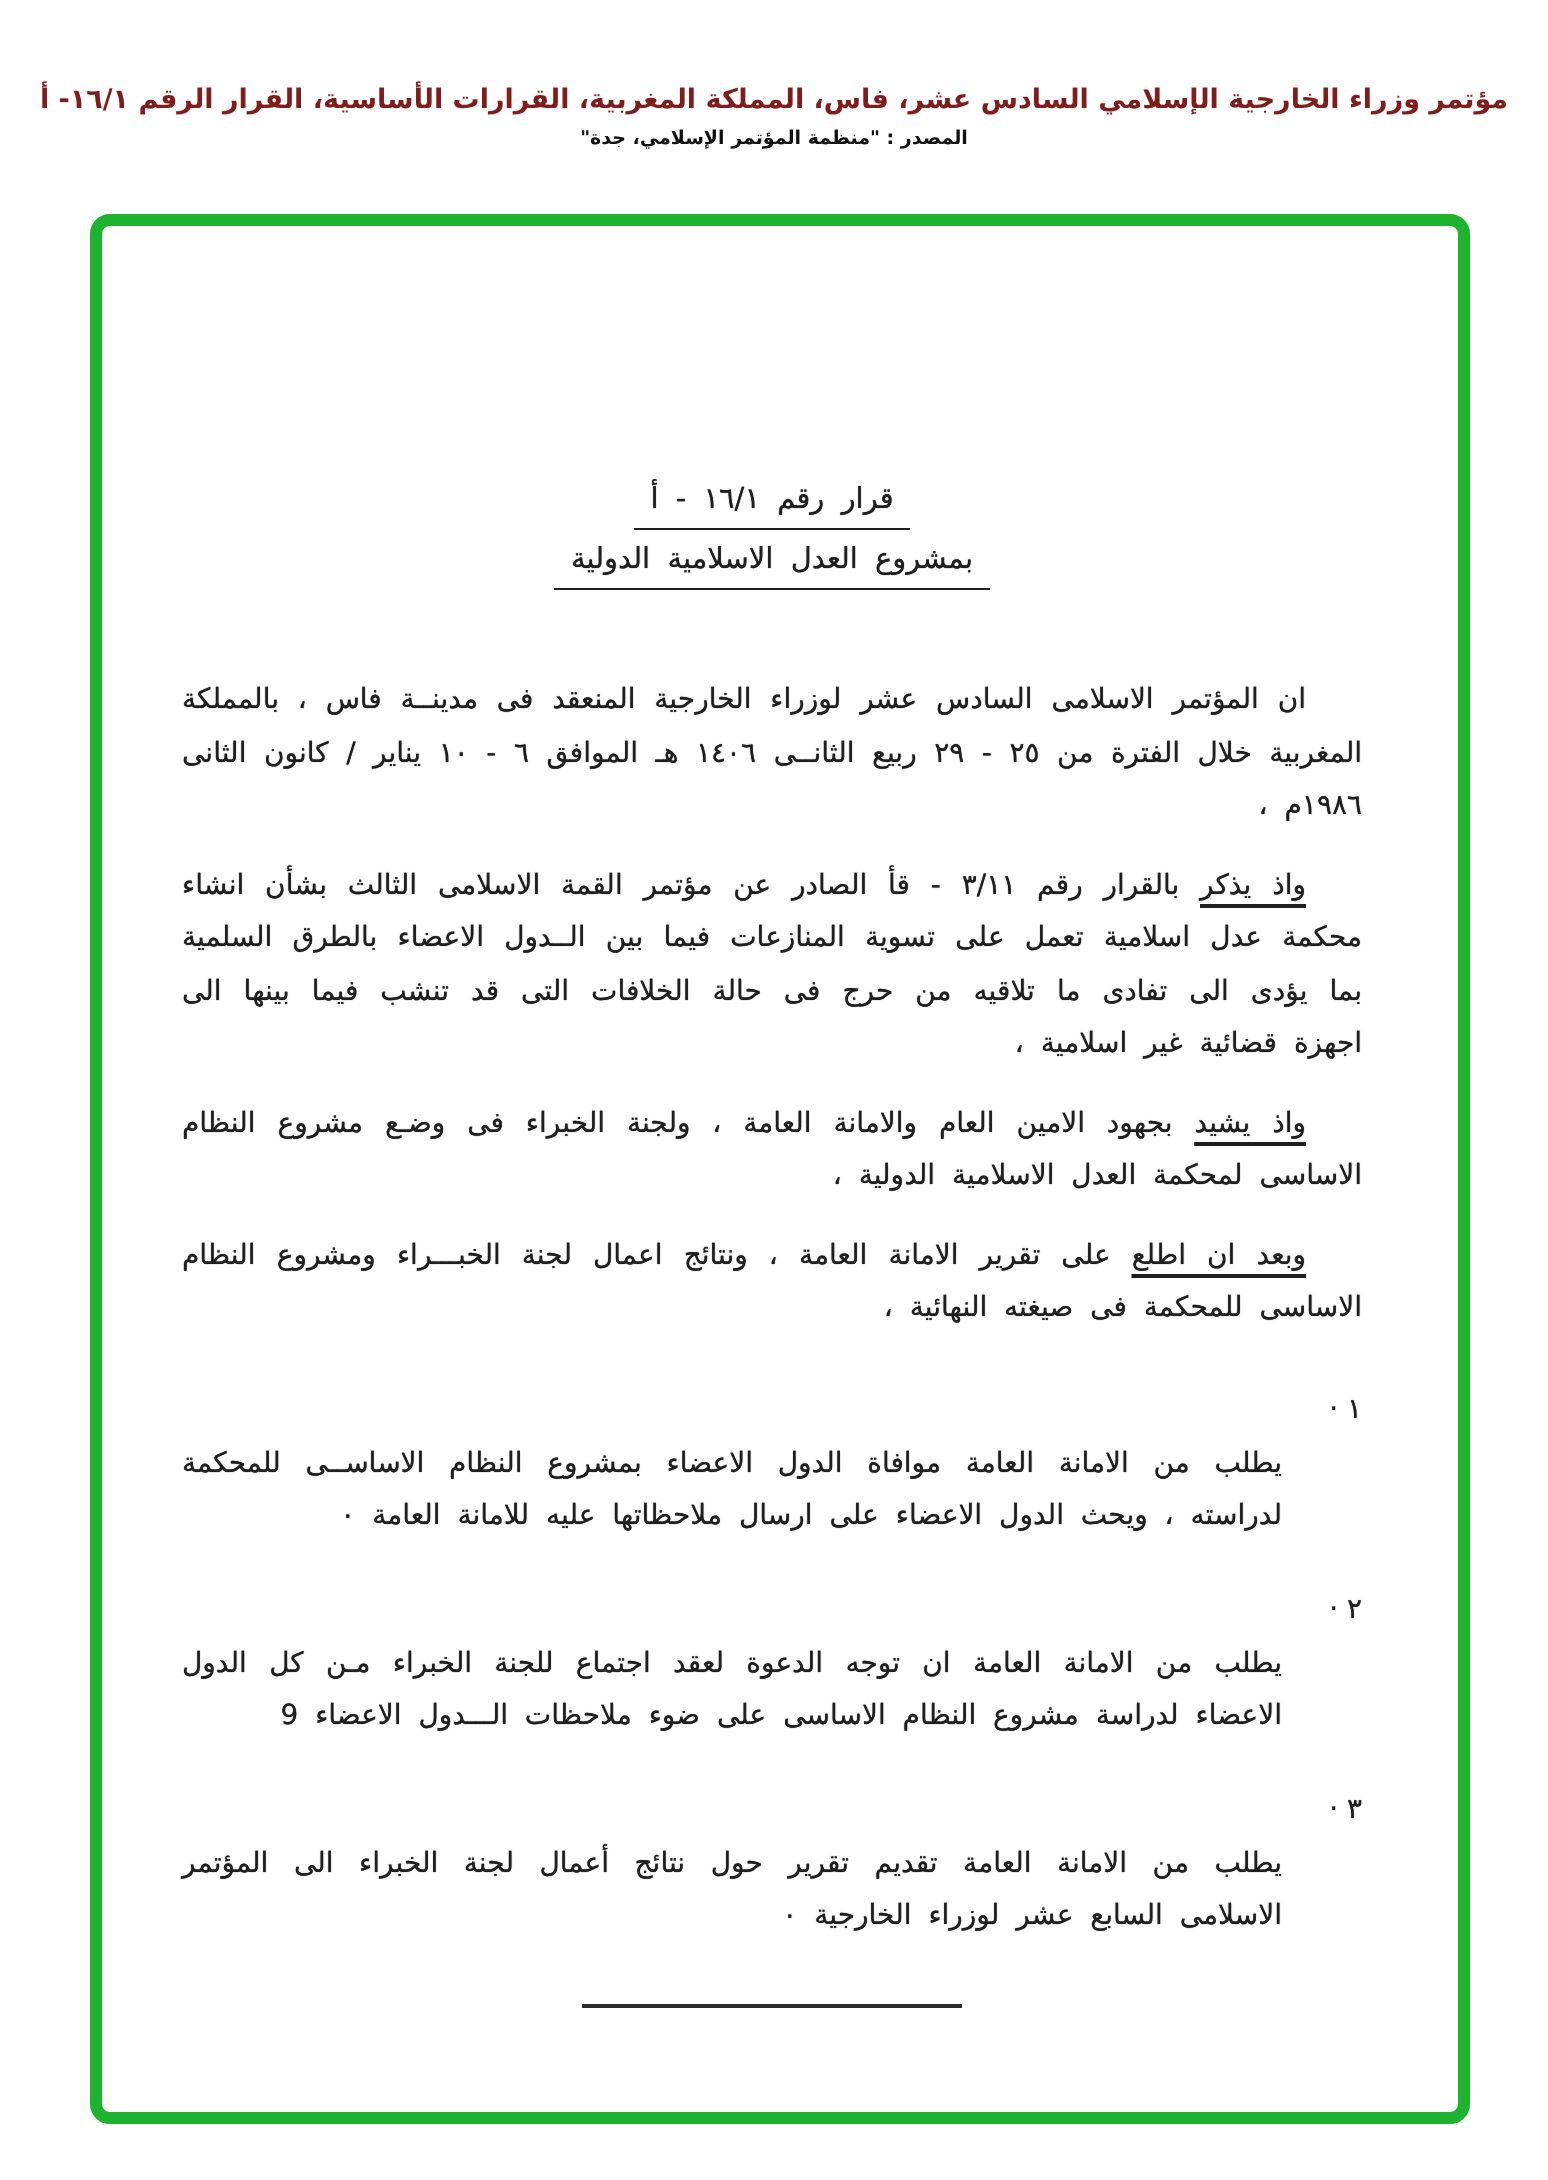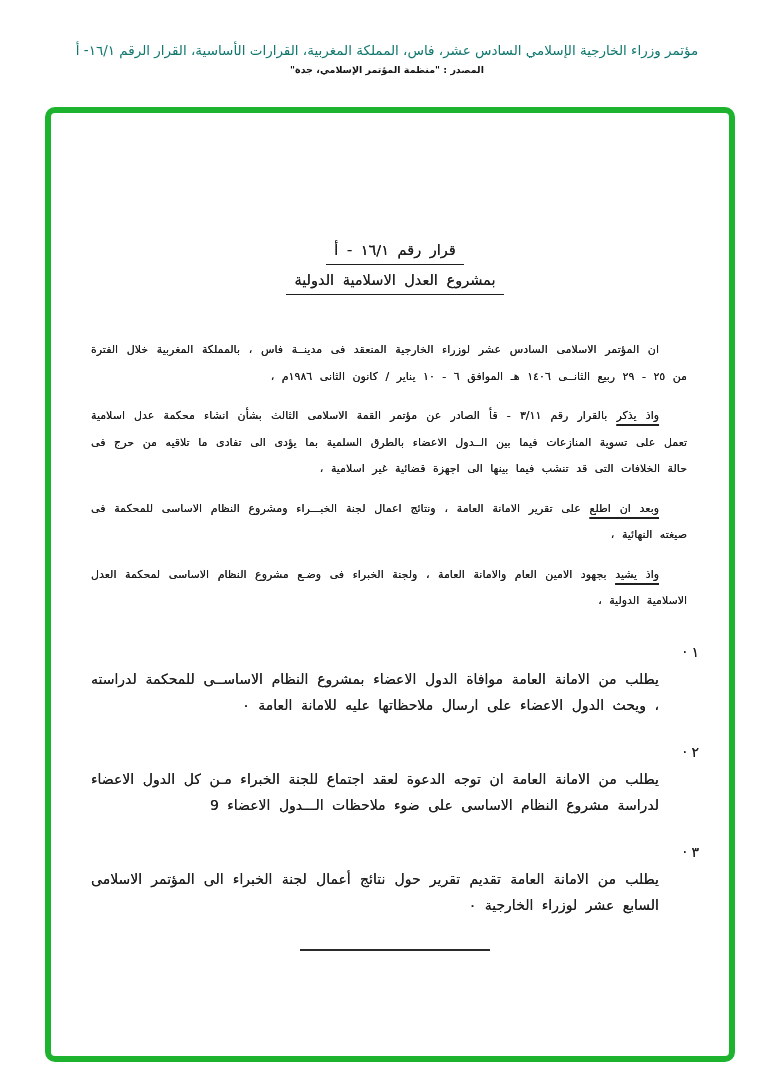--- a/index.html
+++ b/index.html
@@ -8,55 +8,55 @@
     background: #ffffff;
     font-family: "DejaVu Sans", sans-serif;
     position: relative;
     color: #1f1f1f;
   }
   .page-header {
     position: absolute; top: 42px; left: 10px; right: 10px;
     direction: rtl; text-align: center;
   }
   .header-line1 {
-    font-size: 13.5px; font-weight: normal; color: #0f766e;
+    font-size: 13.5px; font-weight: bold; color: #7f1d1d;
     letter-spacing: 0.2px;
   }
   .header-source {
     font-size: 9.5px; font-weight: bold; color: #111;
     margin-top: 6px;
   }
   .doc-frame {
     position: absolute; left: 45px; top: 107px;
     width: 690px; height: 955px;
     box-sizing: border-box;
     border: 6px solid #1db32f;
     border-radius: 10px;
     background: #fff;
     overflow: hidden;
   }
   .doc-body {
     direction: rtl;
-    padding: 126px 30px 0 40px;
+    padding: 126px 48px 0 40px;
     text-shadow: 0 0 0.5px #2a2a2a;
   }
   .title-block { text-align: center; margin-bottom: 42px; }
   .title-line {
     display: inline-block;
     font-size: 14.5px;
     line-height: 22px;
     border-bottom: 1.5px solid #1f1f1f;
     padding: 0 8px 3px 8px;
     letter-spacing: 0.5px;
     word-spacing: 4px;
   }
   .title-gap { height: 4px; }
   .para {
-    font-size: 11px; line-height: 26.5px;
-    margin: 0 12px 13px 0;
+    font-size: 14px; line-height: 26.5px;
+    margin: 0 0 13px 0;
     text-align: justify;
     text-indent: 28px;
     word-spacing: 4px;
     letter-spacing: 0.2px;
   }
   .lead {
     text-decoration: underline;
     text-decoration-thickness: 1.5px;
     text-underline-offset: 5px;
   }
@@ -92,23 +92,23 @@
       <div><span class="title-line">قرار رقم ١٦/١ - أ</span></div>
       <div class="title-gap"></div>
       <div><span class="title-line">بمشروع العدل الاسلامية الدولية</span></div>
     </div>
 
     <p class="para"><span class="lead"></span><span>ان المؤتمر الاسلامى السادس عشر لوزراء الخارجية المنعقد فى مدينــة فاس ، بالمملكة المغربية خلال الفترة من ٢٥ - ٢٩ ربيع الثانــى ١٤٠٦ هـ الموافق ٦ - ١٠ يناير / كانون الثانى ١٩٨٦م ،</span></p>
 
     <p class="para"><span class="lead">واذ يذكر</span><span> بالقرار رقم ٣/١١ - قأ الصادر عن مؤتمر القمة الاسلامى الثالث بشأن انشاء محكمة عدل اسلامية تعمل على تسوية المنازعات فيما بين الــدول الاعضاء بالطرق السلمية بما يؤدى الى تفادى ما تلاقيه من حرج فى حالة الخلافات التى قد تنشب فيما بينها الى اجهزة قضائية غير اسلامية ،</span></p>
 
 
+    <p class="para"><span class="lead">واذ يشيد</span><span> بجهود الامين العام والامانة العامة ، ولجنة الخبراء فى وضـع مشروع النظام الاساسى لمحكمة العدل الاسلامية الدولية ،</span></p>
+
     <p class="para"><span class="lead">وبعد ان اطلع</span><span> على تقرير الامانة العامة ، ونتائج اعمال لجنة الخبـــراء ومشروع النظام الاساسى للمحكمة فى صيغته النهائية ،</span></p>
-
-    <p class="para"><span class="lead">واذ يشيد</span><span> بجهود الامين العام والامانة العامة ، ولجنة الخبراء فى وضـع مشروع النظام الاساسى لمحكمة العدل الاسلامية الدولية ،</span></p>
 
     <div class="items">
       <div class="item">
         <span class="item-number">١ ·</span>
         <span class="item-text">يطلب من الامانة العامة موافاة الدول الاعضاء بمشروع النظام الاساســى للمحكمة لدراسته ، ويحث الدول الاعضاء على ارسال ملاحظاتها عليه للامانة العامة ٠</span>
       </div>
       <div class="item">
         <span class="item-number">٢ ·</span>
         <span class="item-text">يطلب من الامانة العامة ان توجه الدعوة لعقد اجتماع للجنة الخبراء مـن كل الدول الاعضاء لدراسة مشروع النظام الاساسى على ضوء ملاحظات الـــدول الاعضاء 9</span>
       </div>

